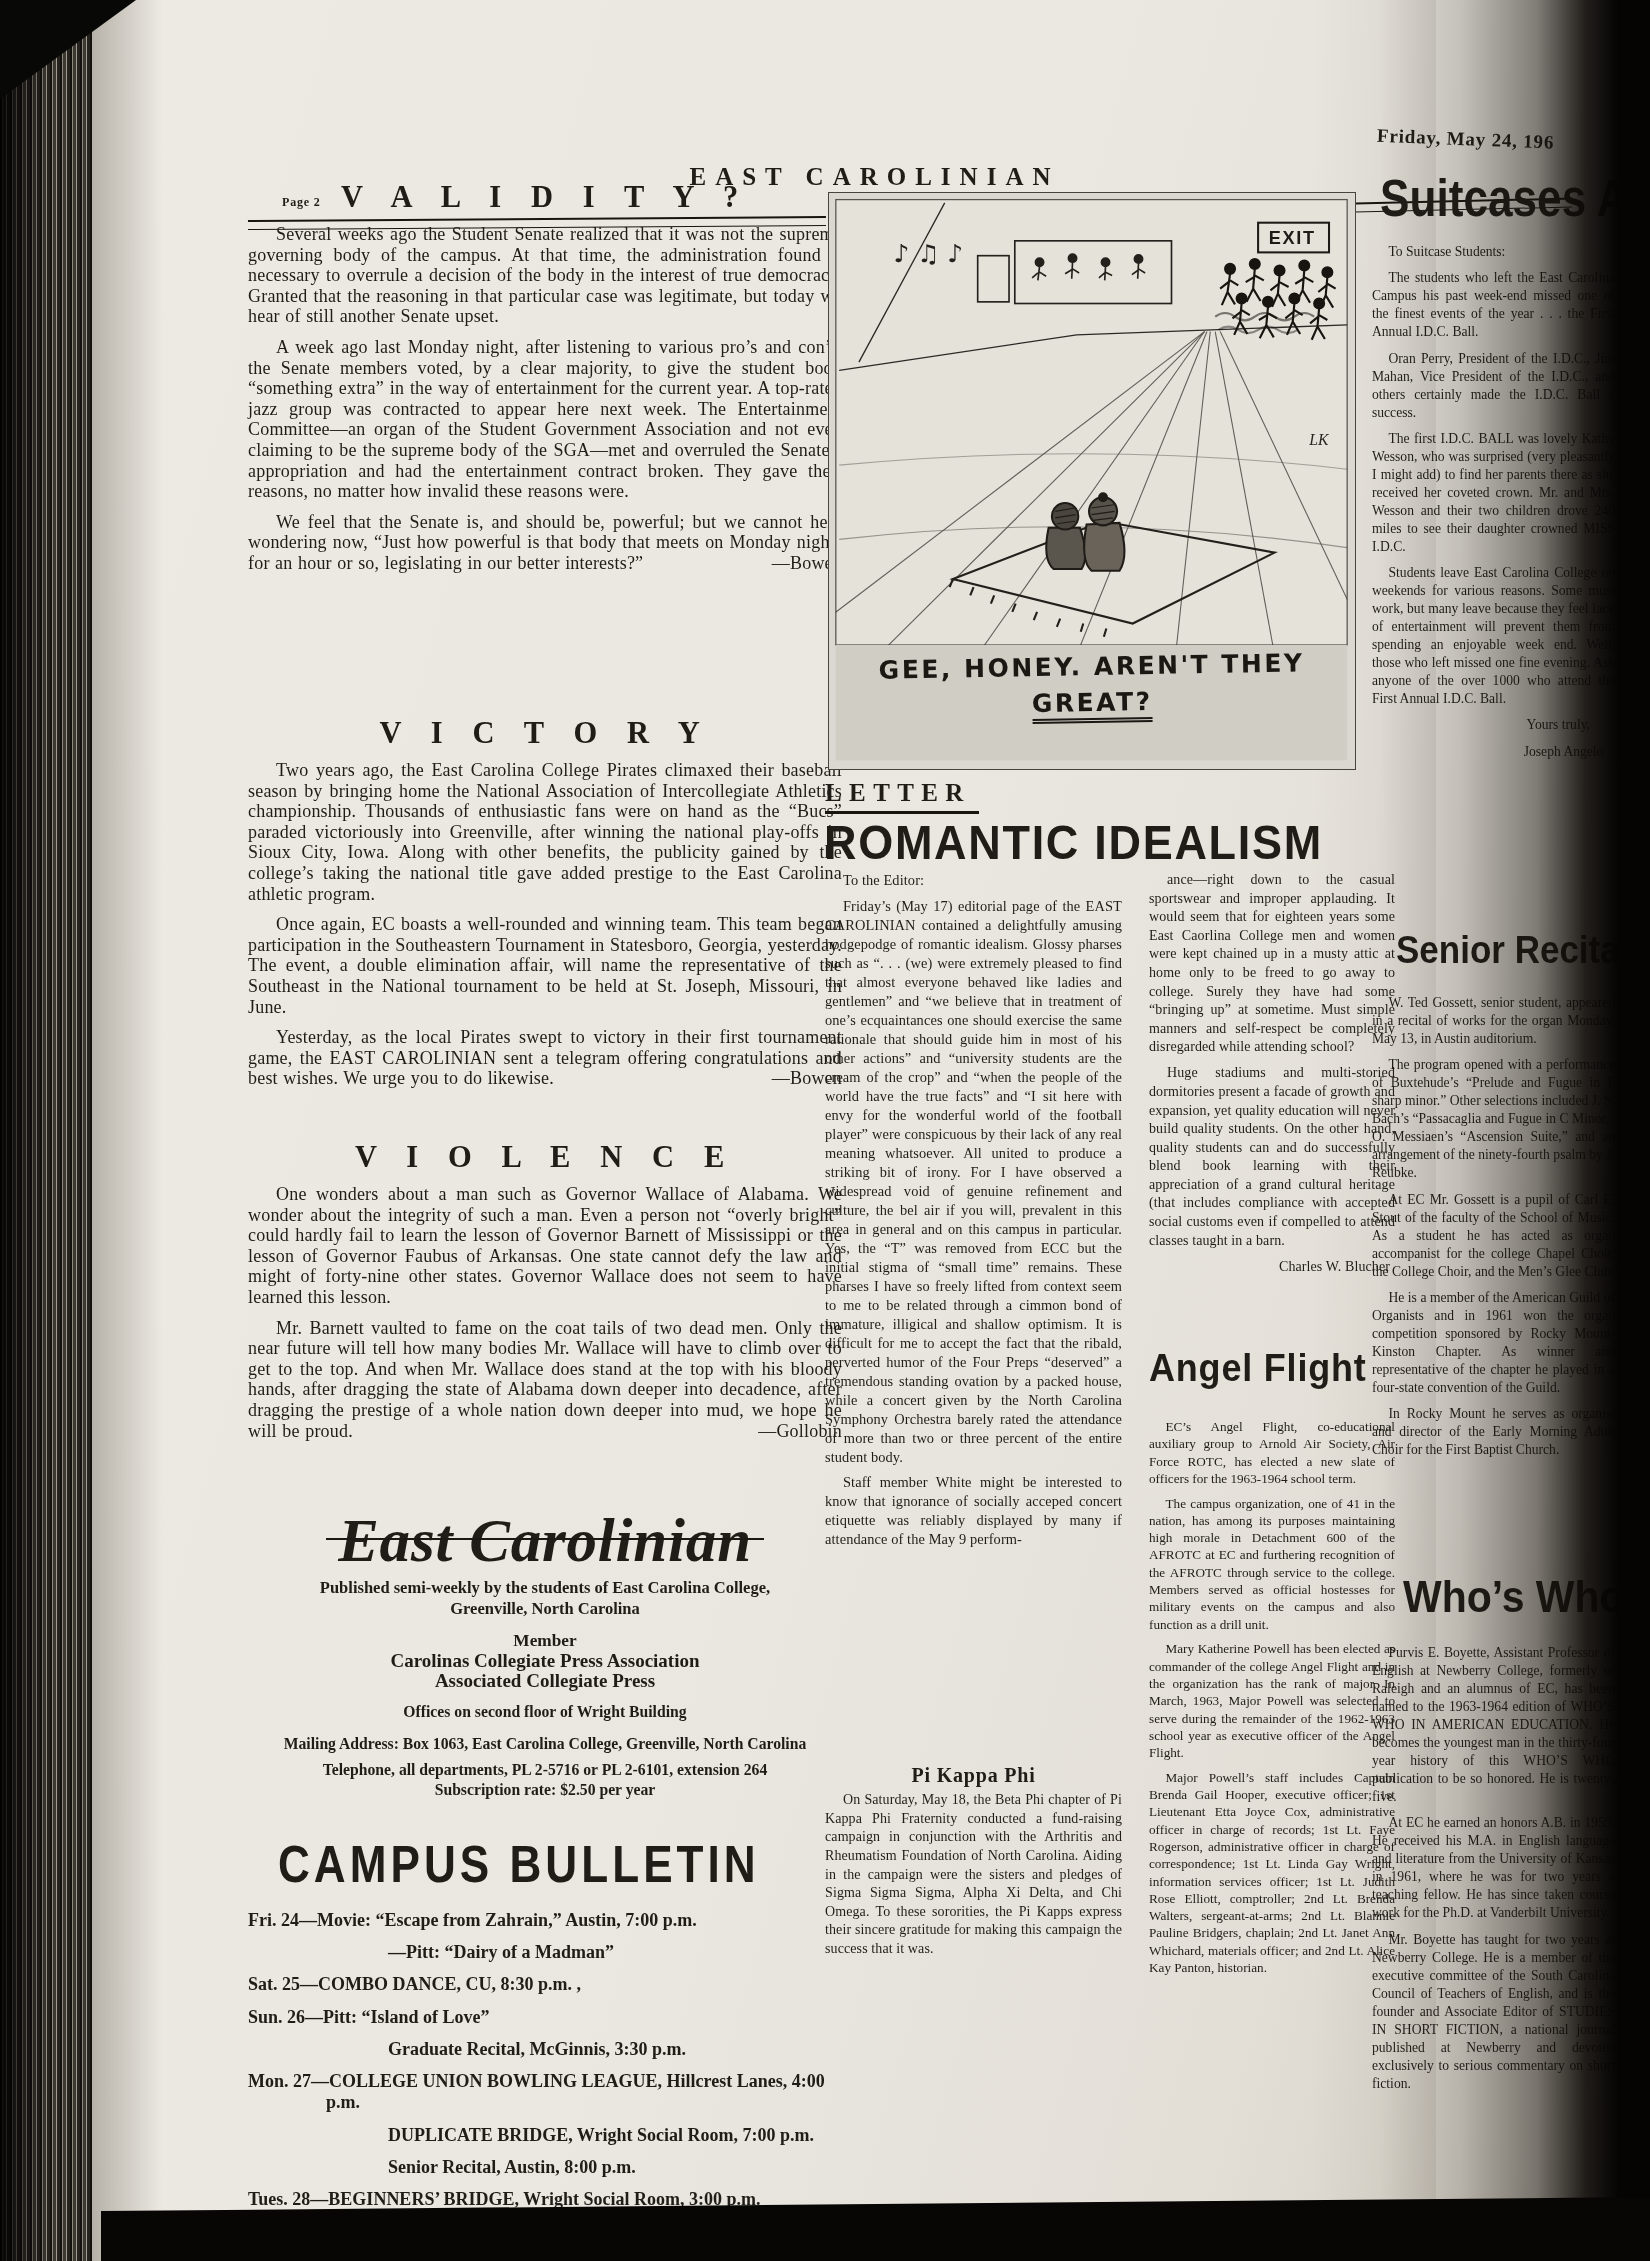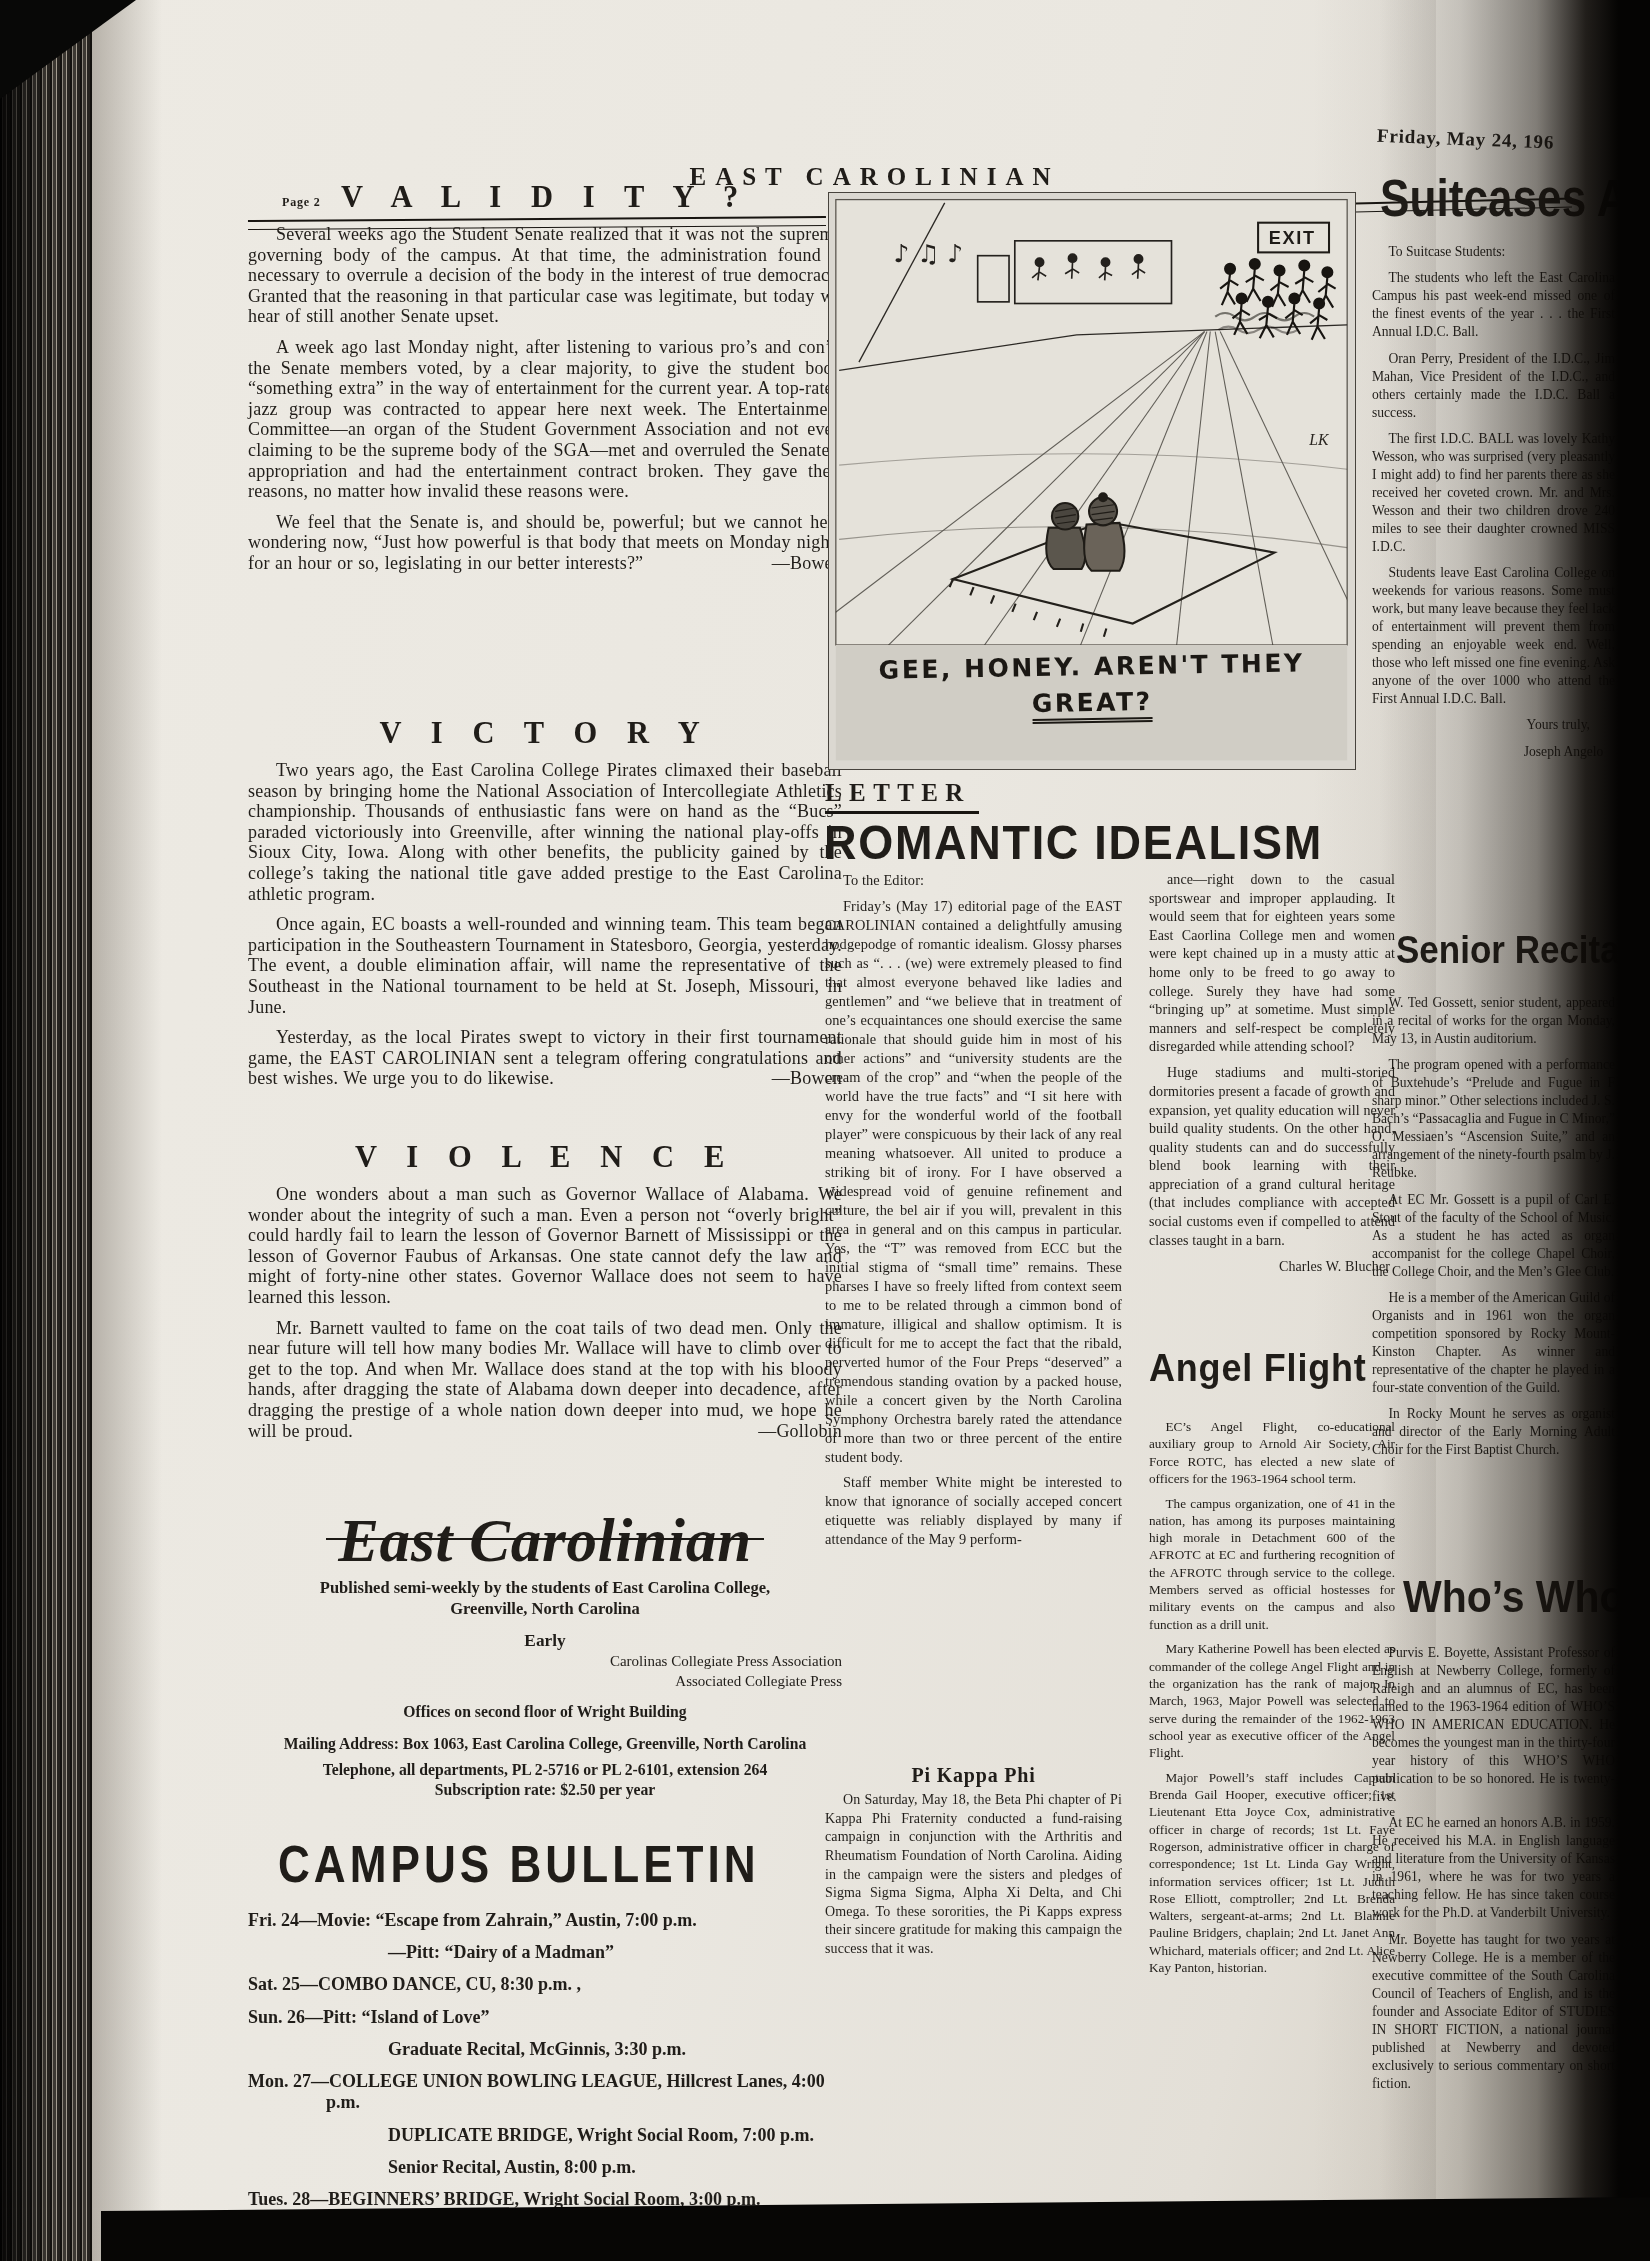--- a/index.html
+++ b/index.html
@@ -35,21 +35,21 @@
   .par.noind{text-indent:0;}
   .sig{float:right;padding-left:16.5px;}
   .sig-line{text-align:right;padding-right:5px;margin:1.7px 0 0;}
 
   .mast{width:594px;text-align:center;}
   .mast-logo{position:relative;display:inline-block;font-size:61px;line-height:64px;font-weight:700;
              font-style:italic;letter-spacing:0.8px;}
   .logo-rule{position:absolute;left:-3%;right:-3%;top:45%;height:2.5px;background:#1c1915;}
   .mast-sub{font-size:16.5px;line-height:20.6px;font-weight:700;margin-top:5px;}
   .mast-member{font-size:17.3px;font-weight:700;margin-top:11.6px;}
-  .mast-aff{font-size:15px;line-height:20.6px;font-weight:400;text-align:right;}
+  .mast-aff{font-size:19px;line-height:20.6px;font-weight:700;}
   .staff{margin-top:10px;}
   .staff-row{display:flex;justify-content:center;font-size:17.3px;line-height:22px;}
   .staff-role{width:272px;text-align:right;padding-right:11.6px;border-right:1.7px solid #1c1915;font-weight:700;}
   .staff-name{width:272px;text-align:left;padding-left:11.6px;font-weight:700;}
   .mast-info{font-size:15.7px;line-height:20px;font-weight:700;margin-top:10px;}
 
   .bulletin-head{font-family:"Liberation Sans",sans-serif;font-size:45px;font-weight:700;letter-spacing:4.1px;
                  transform:scale(.98,1.15);transform-origin:left top;margin:0 0 23px 30px;white-space:nowrap;}
   .b-item{font-size:18px;line-height:21.5px;font-weight:700;margin:0 0 10.7px;padding-left:78px;text-indent:-78px;}
   .b-item.ind1{padding-left:140px;text-indent:0;}
@@ -119,21 +119,21 @@
     <p class="par"><span>Mr. Barnett vaulted to fame on the coat tails of two dead men. Only the near future will tell how many bodies Mr. Wallace will have to climb over to get to the top. And when Mr. Wallace does stand at the top with his bloody hands, after dragging the state of Alabama down deeper into decadence, after dragging the prestige of a whole nation down deeper into mud, we hope he will be proud.</span><span class="sig">—Gollobin</span></p>
   </div>
 
   <div class="abs mast" style="left:248px;top:1509px;">
     <div class="mast-logo">
       <span>East Carolinian</span>
       <span class="logo-rule"></span>
     </div>
     <div class="mast-sub">Published semi-weekly by the students of East Carolina College,</div>
     <div class="mast-sub" style="margin-top:0;">Greenville, North Carolina</div>
-    <div class="mast-member">Early</div>
+    <div class="mast-member">Member</div>
     <div class="mast-aff">Carolinas Collegiate Press Association</div>
     <div class="mast-aff">Associated Collegiate Press</div>
     <div class="mast-info">Offices on second floor of Wright Building</div>
     <div class="mast-info" style="margin-top:12px;">Mailing Address: Box 1063, East Carolina College, Greenville, North Carolina</div>
     <div class="mast-info" style="margin-top:6px;">Telephone, all departments, PL 2-5716 or PL 2-6101, extension 264</div>
     <div class="mast-info" style="margin-top:0;">Subscription rate: $2.50 per year</div>
   </div>
 
   <div class="abs col-left" style="left:248px;top:1835px;">
     <h2 class="bulletin-head">CAMPUS BULLETIN</h2>

